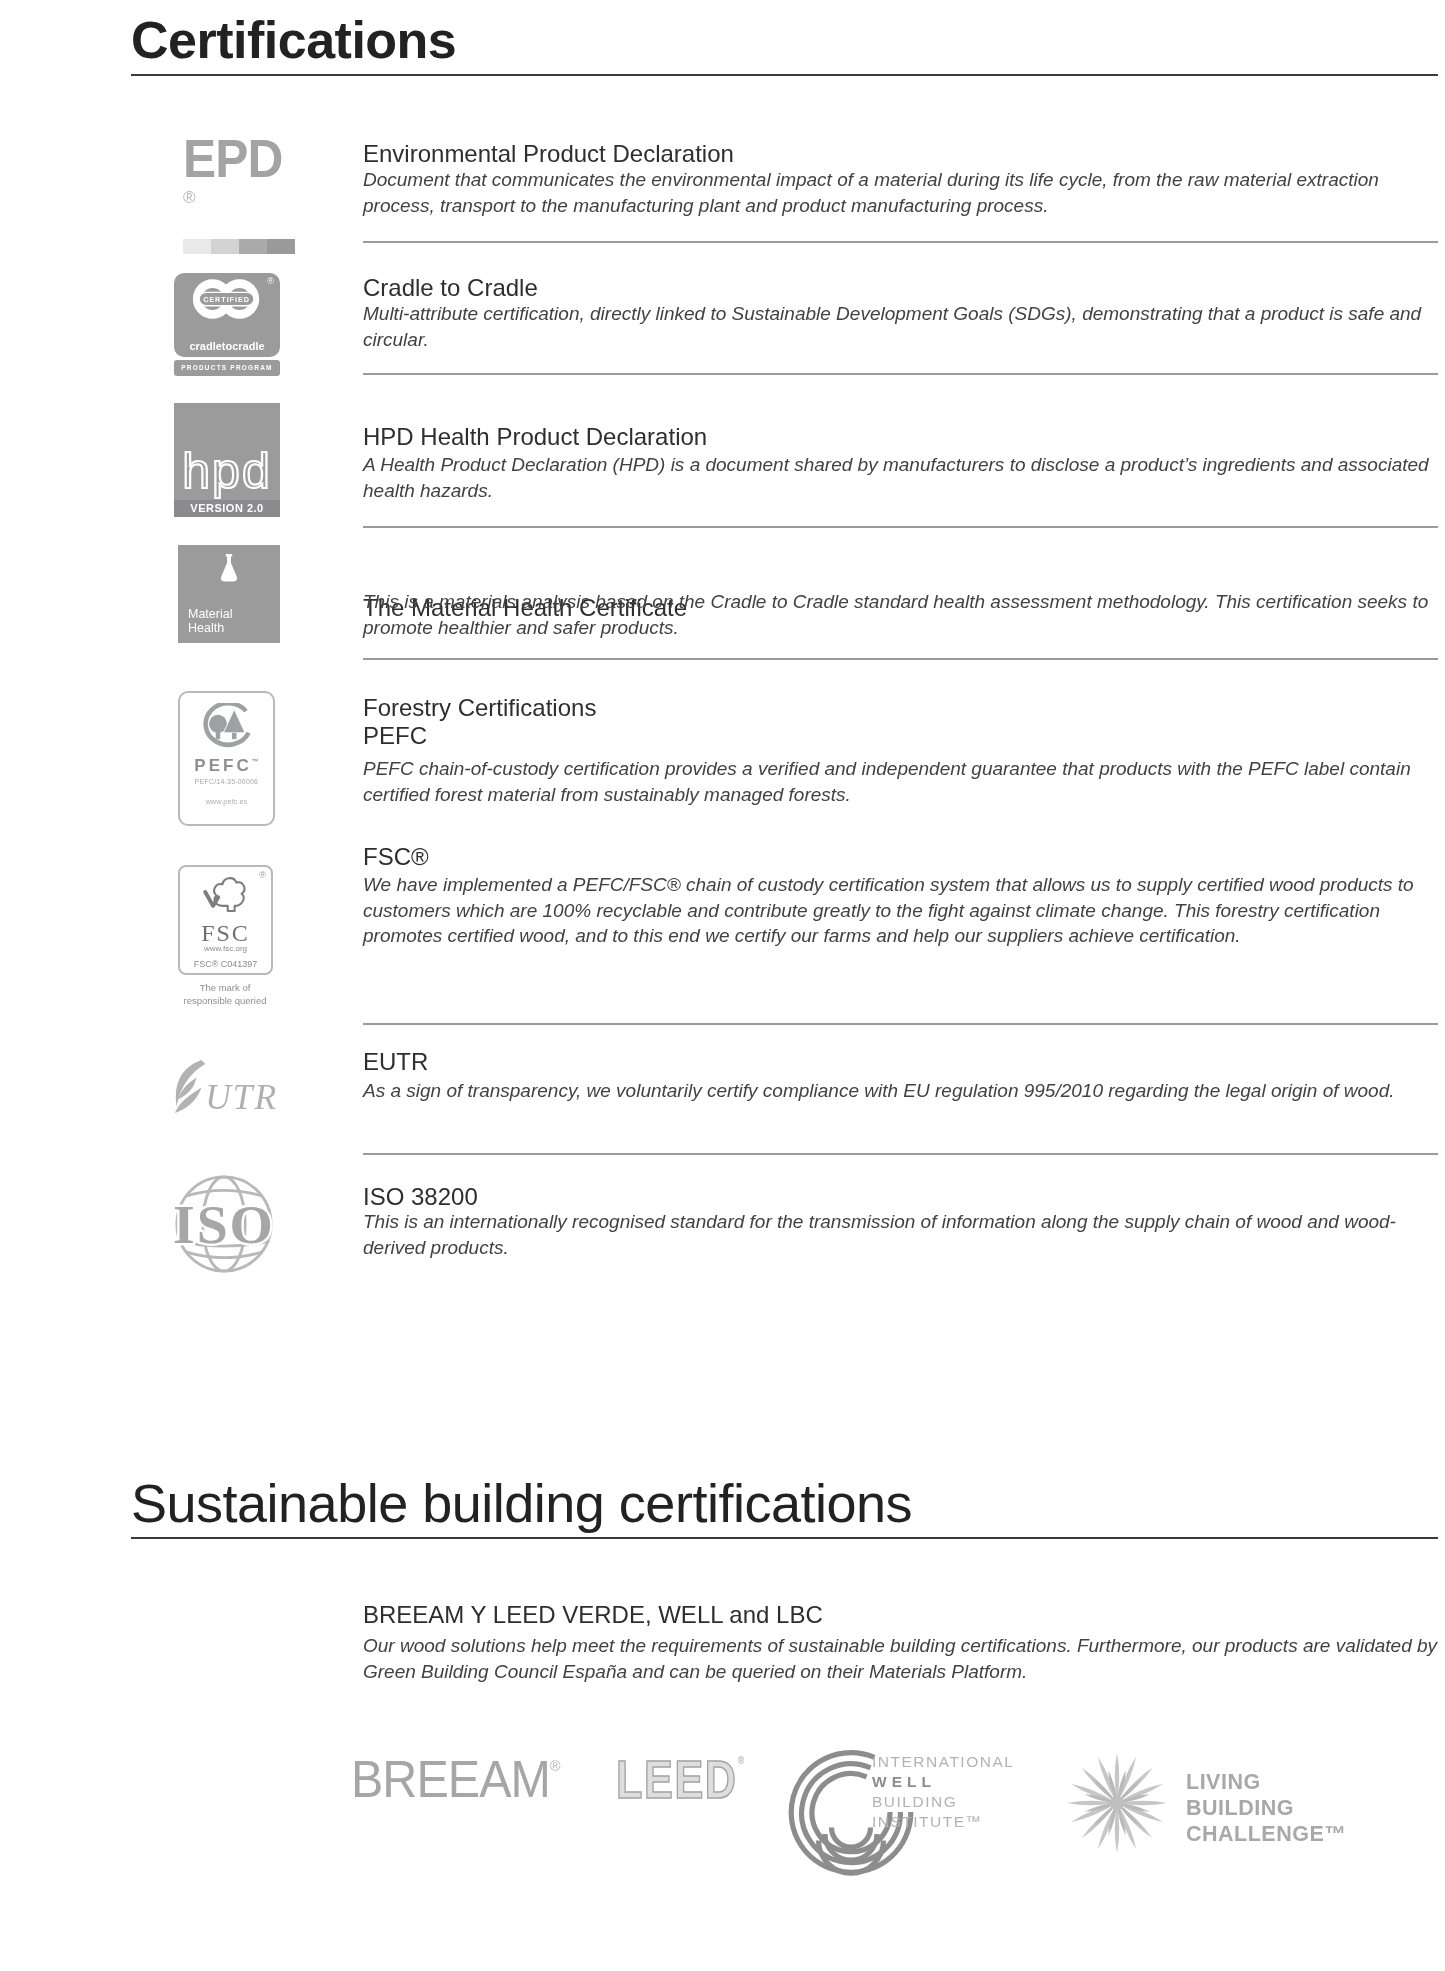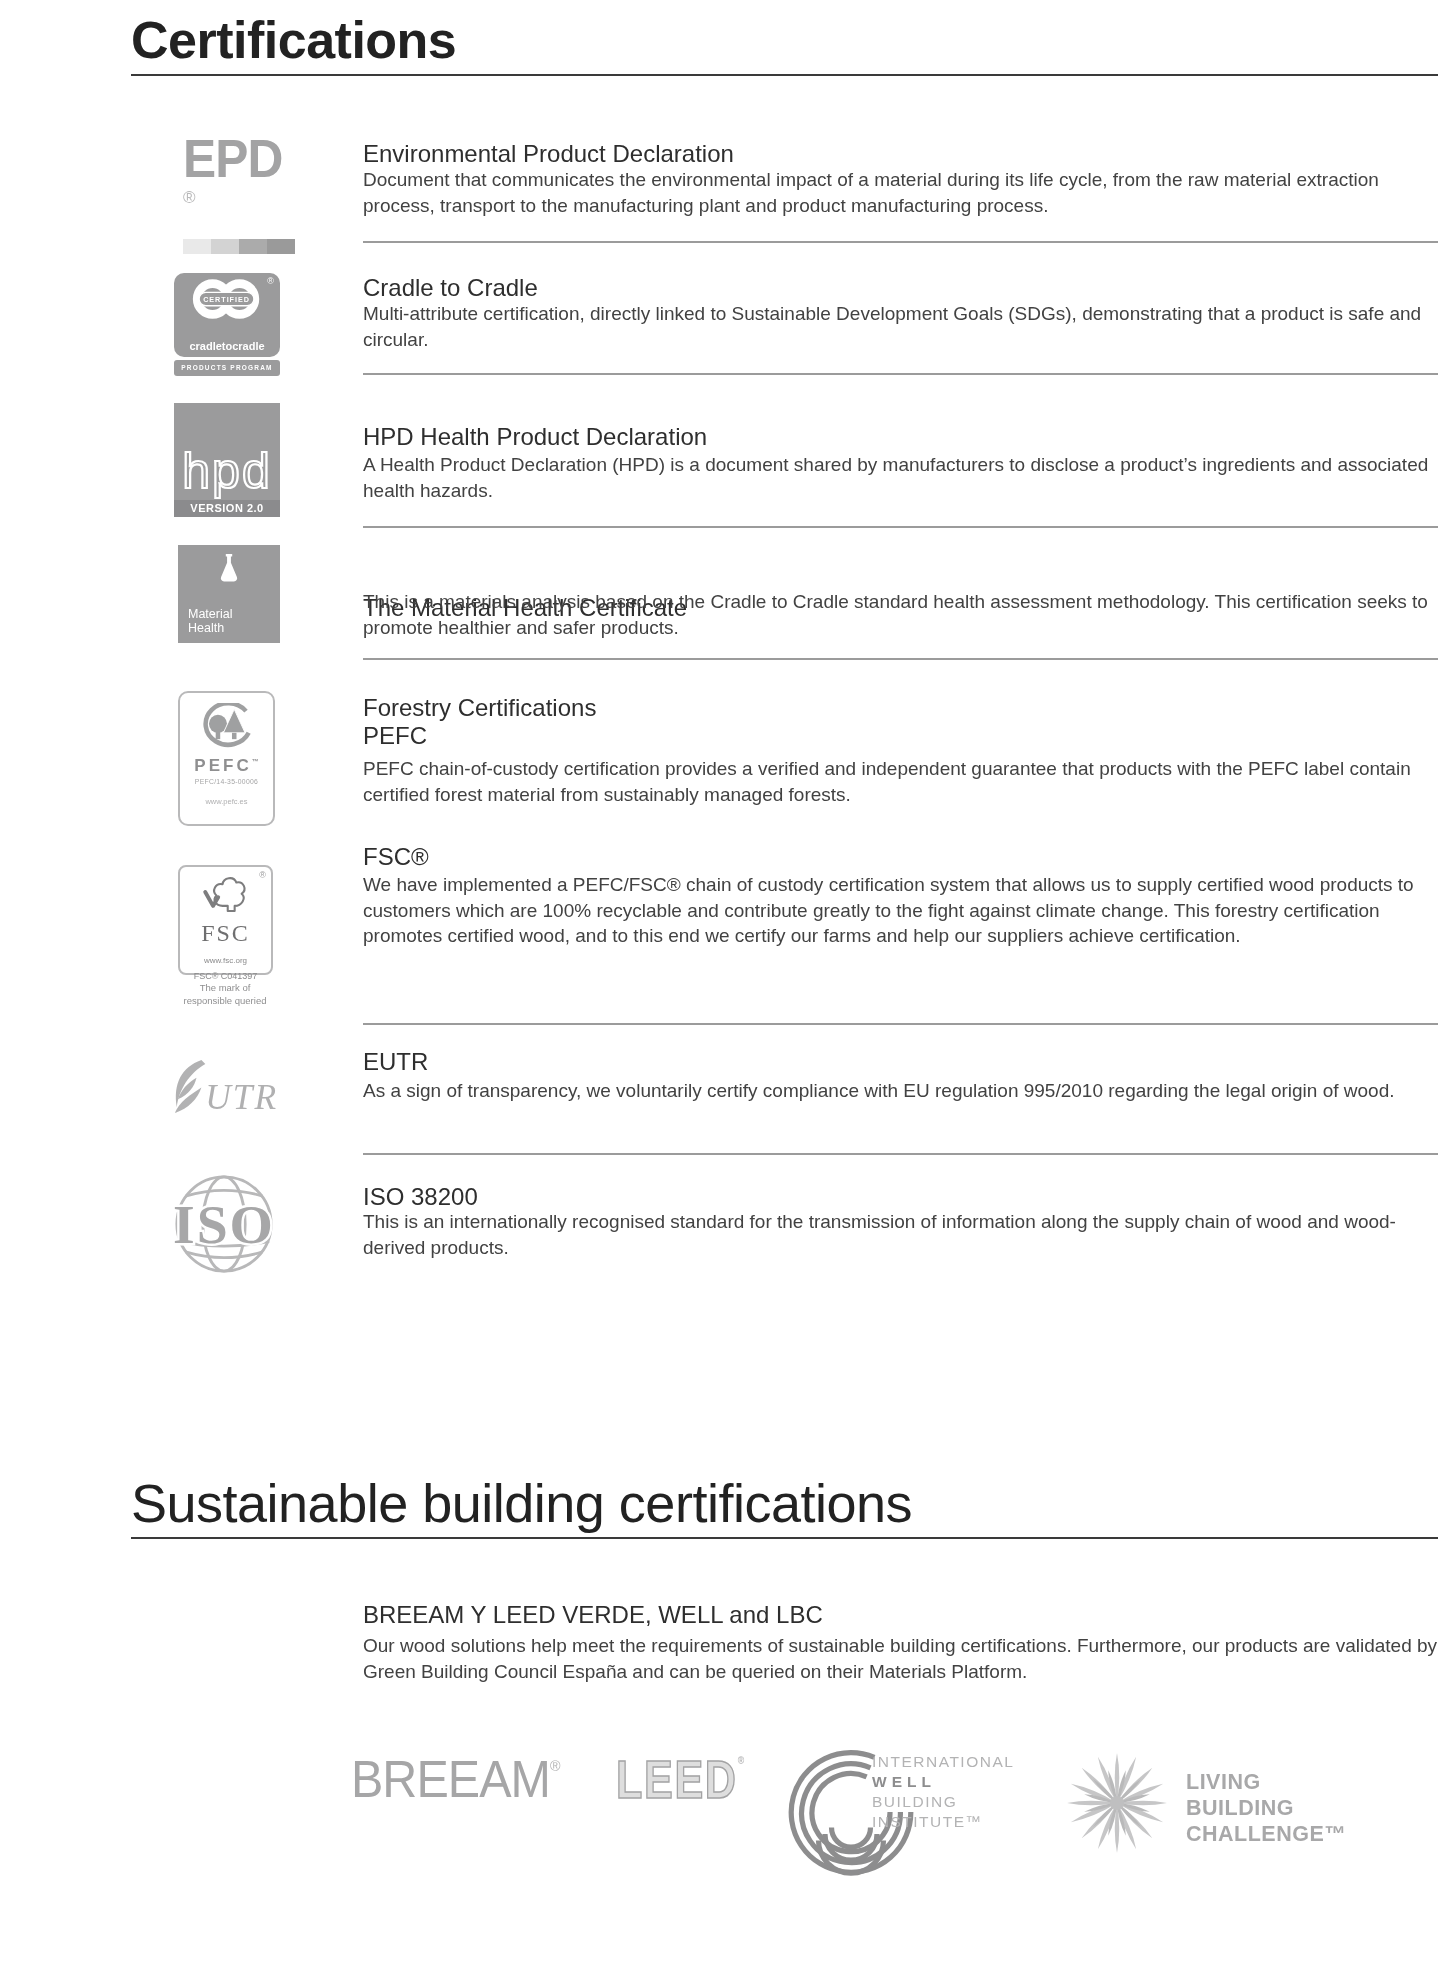--- a/index.html
+++ b/index.html
@@ -5,21 +5,21 @@
   html,body{margin:0;padding:0;background:#fff;}
   .page{position:relative;width:1445px;height:1971px;background:#fff;overflow:hidden;
         font-family:"Liberation Sans",sans-serif;color:#2e2e2e;}
   .abs{position:absolute;}
   .title{position:absolute;left:131px;margin:0;font-size:52px;font-weight:400;
          letter-spacing:-0.5px;color:#222;}
   .rule-dark{position:absolute;left:131px;width:1307px;height:2px;background:#3a3a3a;}
   .rule{position:absolute;left:363px;width:1075px;height:2px;background:#9b9b9b;}
   h2.sec{position:absolute;left:363px;margin:0;font-size:24px;font-weight:400;color:#2e2e2e;}
   p.body{position:absolute;left:363px;margin:0;font-size:19px;line-height:25.5px;
-         color:#424242;width:1078px;}
+         color:#424242;width:1078px;font-style:italic;}
   
   .epd-logo{position:absolute;left:183px;top:128px;width:114px;}
   .epd-word{font-size:54px;font-weight:700;color:#a3a3a4;line-height:60px;
             display:inline-block;transform:scaleX(.92);transform-origin:left top;letter-spacing:-1px;}
   .epd-reg{font-size:17px;color:#b9b9ba;vertical-align:28px;font-weight:400;letter-spacing:0;}
   .epd-bar{margin-top:4px;width:112px;height:15px;display:flex;}
   .epd-bar span{flex:1;}
   .c2c{left:174px;top:273px;width:106px;}
   .c2c-main{position:relative;background:#9b9b9c;border-radius:10px;height:84px;}
   .c2c-reg{position:absolute;top:3px;right:6px;color:#fff;font-size:9px;}
@@ -40,21 +40,21 @@
             text-align:center;box-sizing:border-box;}
   .pefc-box{left:178px;top:691px;width:97px;height:135px;}
   .pefc-name{font-size:17px;font-weight:700;color:#8f8f90;letter-spacing:3px;margin-top:2px;}
   .pefc-tm{font-size:7px;vertical-align:7px;letter-spacing:0;}
   .pefc-code{font-size:6.8px;color:#a5a5a6;margin-top:2px;letter-spacing:.3px;}
   .pefc-url{font-size:7.5px;color:#b0b0b1;margin-top:12px;}
   .fsc-box{left:178px;top:865px;width:95px;height:110px;border-radius:8px;}
   .fsc-reg{position:absolute;top:3px;right:5px;font-size:9px;color:#9a9a9b;}
   .fsc-name{font-family:"Liberation Serif",serif;font-size:24px;color:#6f6f70;
             letter-spacing:2px;line-height:22px;}
-  .fsc-url{font-size:8px;color:#8a8a8b;margin-top:12px;}
+  .fsc-url{font-size:8px;color:#8a8a8b;}
   .fsc-code{font-size:9px;color:#8a8a8b;margin-top:6px;}
   .fsc-caption{position:absolute;left:160px;top:981px;width:130px;text-align:center;
                font-size:9.5px;line-height:13px;color:#8f8f90;}
   .eutr-logo{position:absolute;left:166px;top:1056px;}
   .iso-logo{position:absolute;left:166px;top:1174px;}
   
   .breeam{position:absolute;left:351px;top:1750px;font-size:51px;color:#a6a6a7;
           letter-spacing:-1px;}
   .breeam-inner{display:inline-block;transform:scaleX(.95);transform-origin:left top;}
   .breeam-reg{font-size:15px;vertical-align:26px;letter-spacing:0;color:#b3b3b4;}

